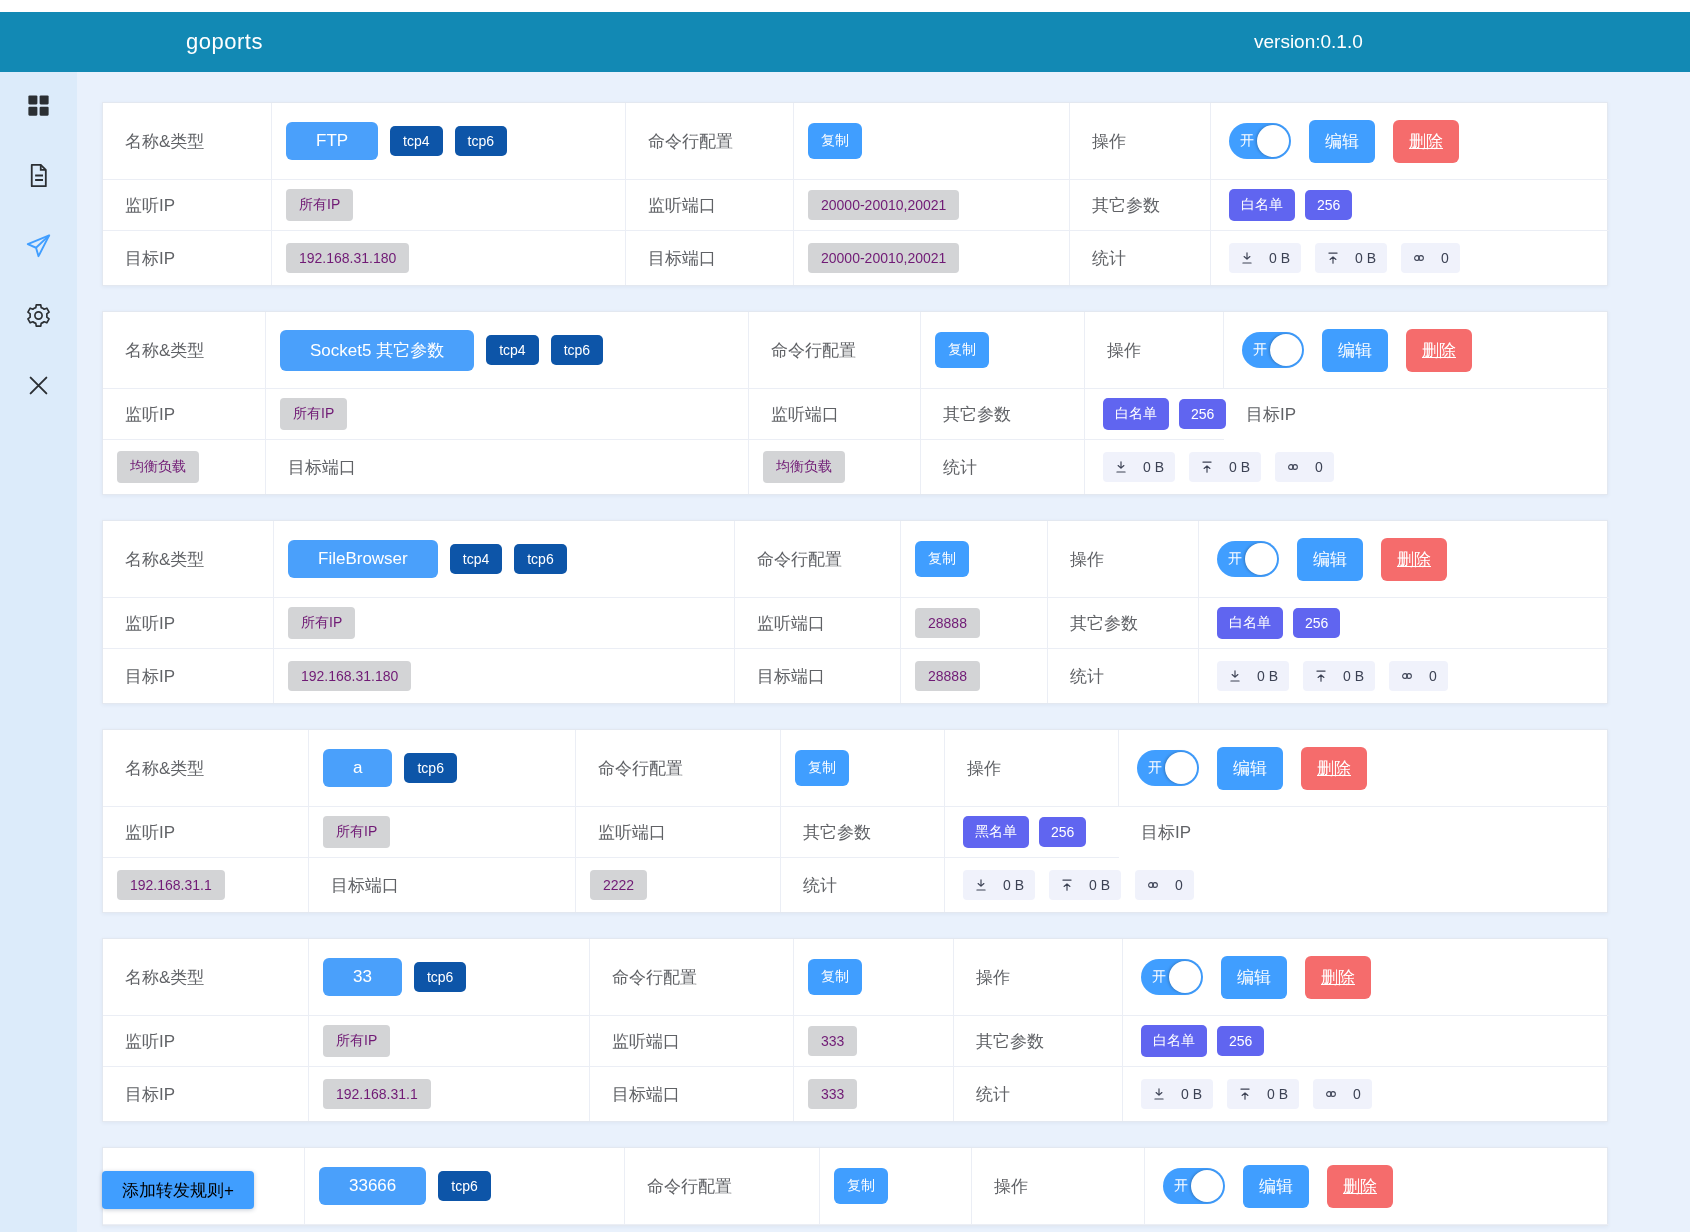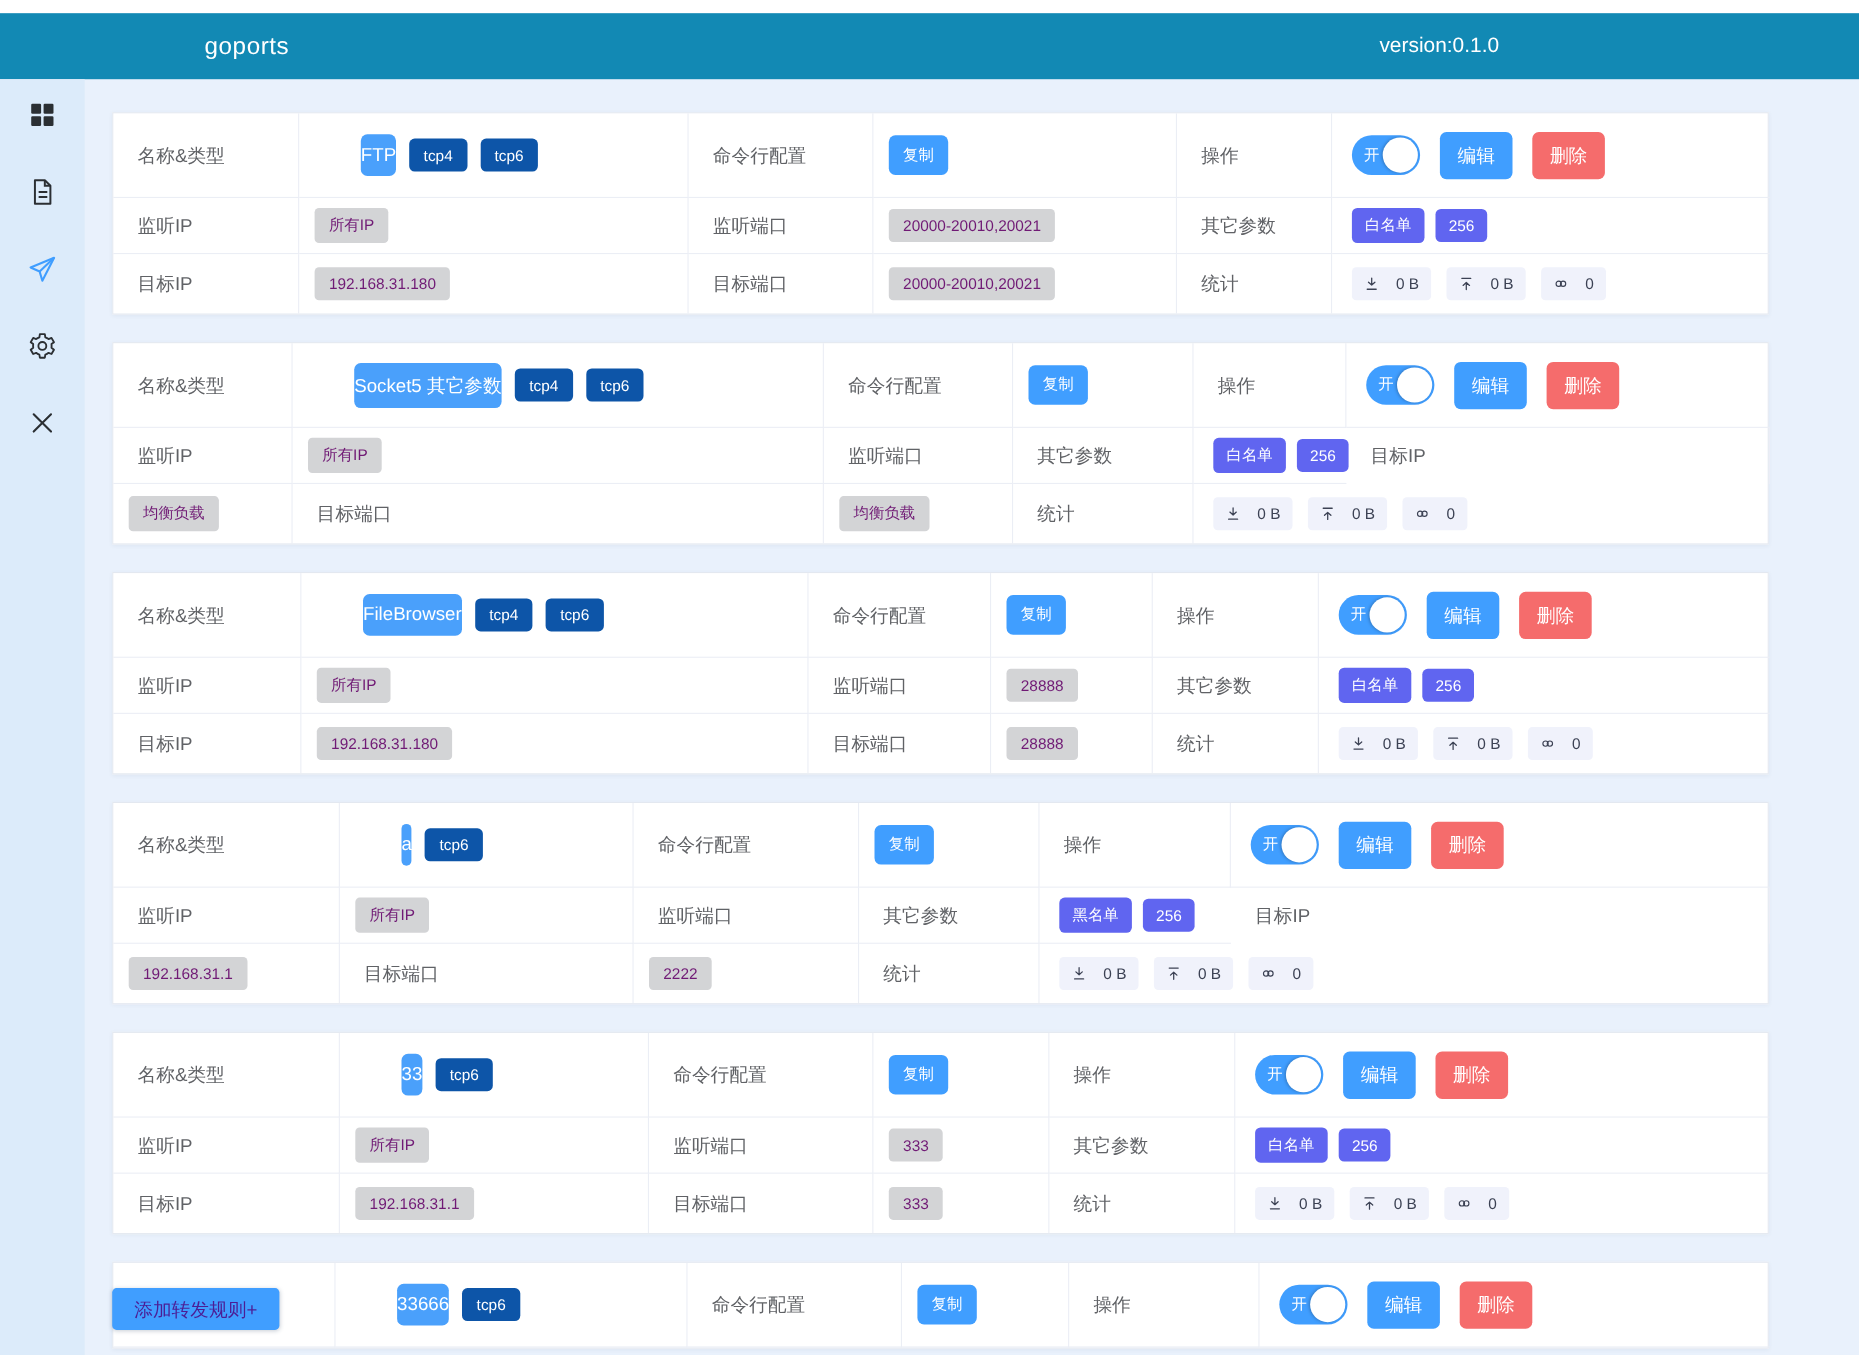--- a/index.html
+++ b/index.html
@@ -32,49 +32,49 @@
   .cell { display:flex; align-items:center; border-right:1px solid #ebeef5; min-width:0; }
   .cell.c5 { border-right:none; }
   .cell.bb { border-bottom:1px solid #ebeef5; }
   .cell.lab { padding-left:22px; color:#606266; font-size:17px; white-space:nowrap; }
   .cell.val { padding-left:14px; gap:12px; }
   .cell.ctrl { padding-left:18px; gap:18px; }
   .cell.params { padding-left:18px; gap:10px; }
   .cell.stats { padding-left:18px; gap:14px; }
 
   .badge-name { background:var(--name-badge-blue,#4aa0fb); color:#fff; font-size:17px;
-    padding:9px 0; border-radius:6px; white-space:nowrap;margin-left:42px; }
+    padding:9px 30px; border-radius:6px; white-space:nowrap; }
   .badge-proto { background:var(--protocol-navy,#0d55a8); color:#fff; font-size:14px;
     padding:7px 13px; border-radius:5px; }
 
   .btn { border:none; color:#fff; cursor:pointer; border-radius:6px;
     font-family:inherit; white-space:nowrap;text-align:right; }
   .btn.copy { background:var(--primary-blue,#409eff); font-size:14px; padding:9px 13px; }
   .btn.edit { background:var(--primary-blue,#409eff); font-size:17px; padding:10px 16px; }
-  .btn.del  { background:var(--danger-red,#f56c6c);  font-size:17px; padding:10px 16px; }
+  .btn.del  { background:var(--danger-red,#f56c6c);  font-size:17px; padding:10px 16px;text-decoration:underline; }
 
   .toggle { position:relative; display:inline-block; width:62px; height:36px;
     background:var(--primary-blue,#409eff); border-radius:18px; cursor:pointer; flex:none; }
   .tg-txt { position:absolute; left:11px; top:50%; transform:translateY(-50%);
     color:#fff; font-size:14px; }
   .tg-knob { position:absolute; right:2px; top:2px; width:32px; height:32px;
     background:#fff; border-radius:50%; box-shadow:-1px 0 3px rgba(0,0,0,.25); }
 
   .tag-gray { background:var(--tag-gray,#d3d4d6); color:#701a75; font-size:14px;
     padding:7px 13px; border-radius:4px; white-space:nowrap; }
   .tag-purple { background:var(--tag-purple,#6065f0); color:#fff; font-size:14px;
     padding:7px 12px; border-radius:5px; white-space:nowrap; }
 
   .chip { background:var(--chip-bg,#f0f2fb); color:#3c4254; font-size:14px;
     padding:7px 11px; border-radius:4px; display:inline-flex; align-items:center; gap:15px;
     white-space:nowrap; }
   .chip svg { width:14px; height:14px; flex:none; }
 
   #addRule { position:absolute; left:25px; top:1099px; z-index:5;
-    background:var(--primary-blue,#409eff); color:#4c1d95; border:none; border-radius:4px;
+    background:var(--primary-blue,#409eff); color:#000000; border:none; border-radius:4px;
     height:38px; padding:0 20px; font-size:17px; font-family:inherit; cursor:pointer;
     box-shadow:0 1px 4px rgba(31,56,88,.25); }
 </style>
 </head>
 <body>
 
 <div class="topstrip"></div>
 
 <header>
   <div class="app-title">goports</div>

